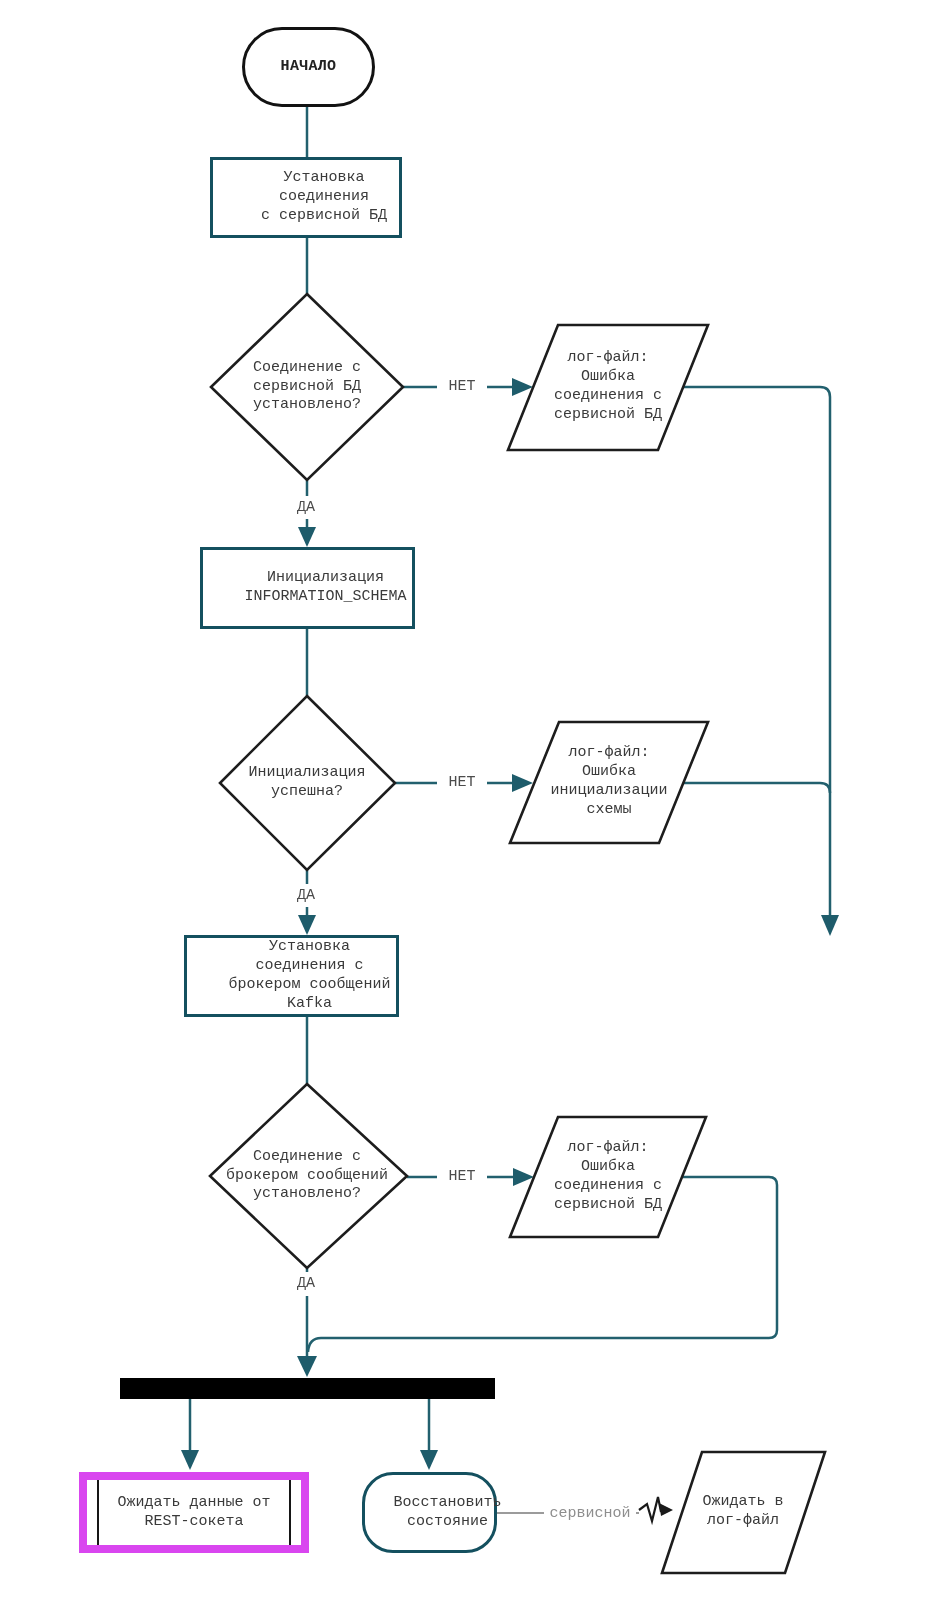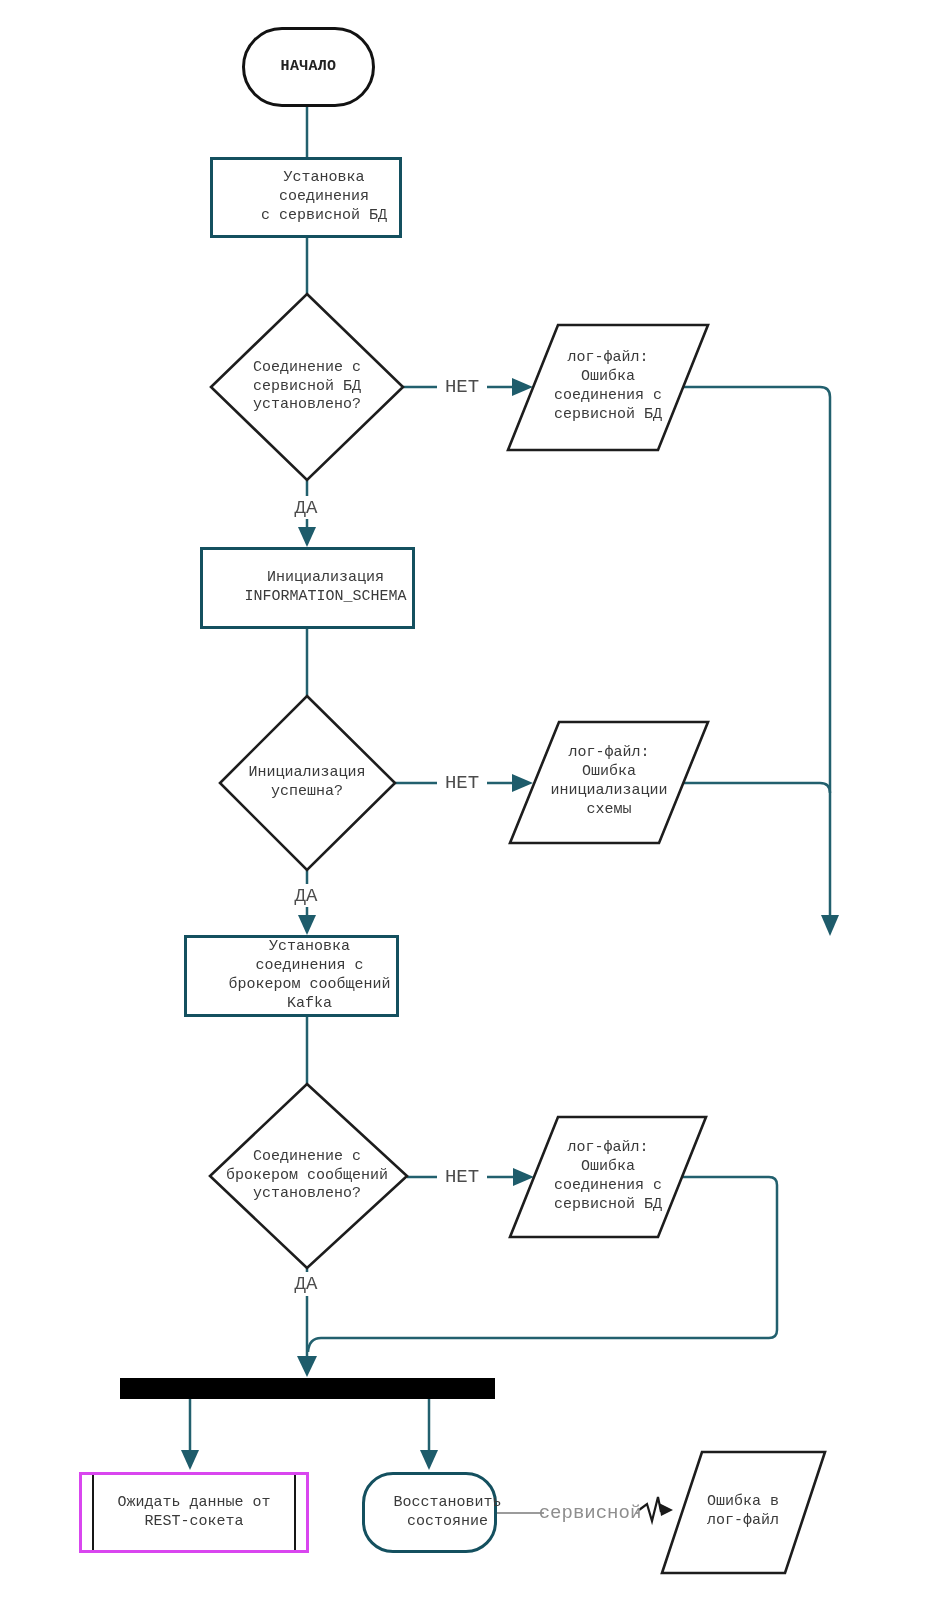--- a/index.html
+++ b/index.html
@@ -31,21 +31,21 @@
   }
   .terminal {
     border: 3px solid #121212;
     border-radius: 40px;
     font-weight: bold;
     color: #222222;
     letter-spacing: 0.3px;
   }
   .terminal.teal { border-color: #14505f; }
   .process { border: 3px solid #14505f; padding-left: 36px; }
-  .predefined { border: 3px solid #d946ef; }
+  .predefined { border: 8px solid #d946ef; }
   .predefined .inner-line {
     position: absolute;
     top: 0; bottom: 0;
     width: 2px;
     background: #161616;
   }
   .inner-line.left { left: 10px; }
   .inner-line.right { right: 10px; }
   .overlay-label {
     position: absolute;
@@ -58,21 +58,21 @@
     font-size: 15px;
     line-height: 1.26;
     background: transparent;
     pointer-events: none;
   }
   .edge-label {
     position: absolute;
     display: flex;
     align-items: center;
     justify-content: center;
-    font-size: 19px;
+    font-size: 15px;
     color: #4c4c4c;
     background: #ffffff;
   }
   .edge-label.gray { color: #8e8e8e; }
 </style>
 </head>
 <body>
 
 <div class="canvas">
 
@@ -165,21 +165,21 @@
 соединения с
 сервисной БД</div>
   <div class="overlay-label" style="left:534px; top:729px; width:150px; height:106px;">лог-файл:
 Ошибка
 инициализации
 схемы</div>
   <div class="overlay-label" style="left:533px; top:1124px; width:150px; height:106px;">лог-файл:
 Ошибка
 соединения с
 сервисной БД</div>
-  <div class="overlay-label" style="left:683px; top:1487px; width:120px; height:50px;">Ошибка в
+  <div class="overlay-label" style="left:683px; top:1487px; width:120px; height:50px;">Ожидать в
 лог-файл</div>
 
   <div class="edge-label" style="left:437px; top:377px; width:50px; height:19px;">НЕТ</div>
   <div class="edge-label" style="left:437px; top:773px; width:50px; height:19px;">НЕТ</div>
   <div class="edge-label" style="left:437px; top:1167px; width:50px; height:19px;">НЕТ</div>
   <div class="edge-label" style="left:281px; top:498px; width:50px; height:19px;">ДА</div>
   <div class="edge-label" style="left:281px; top:886px; width:50px; height:19px;">ДА</div>
   <div class="edge-label" style="left:281px; top:1274px; width:50px; height:19px;">ДА</div>
   <div class="edge-label gray" style="left:544px; top:1504px; width:92px; height:18px;">сервисной</div>
 

